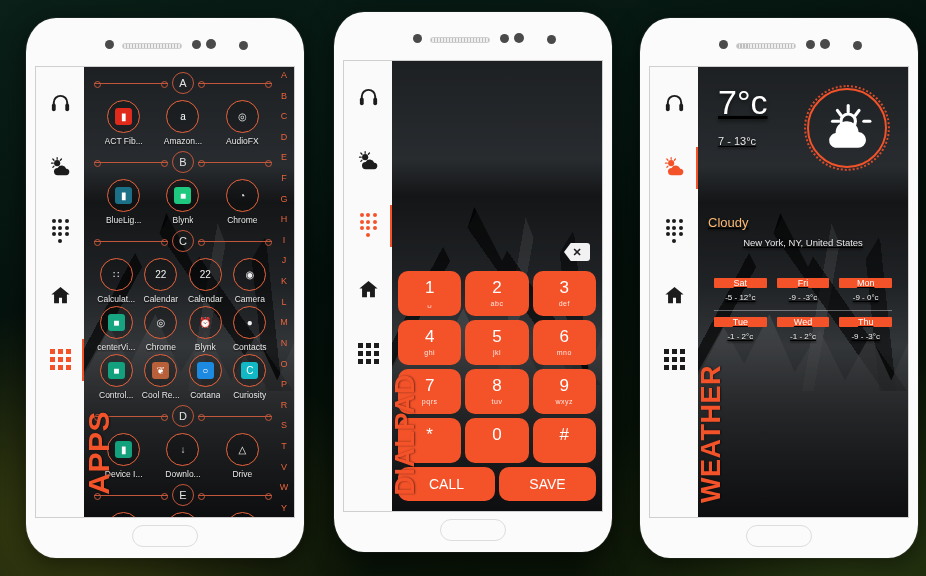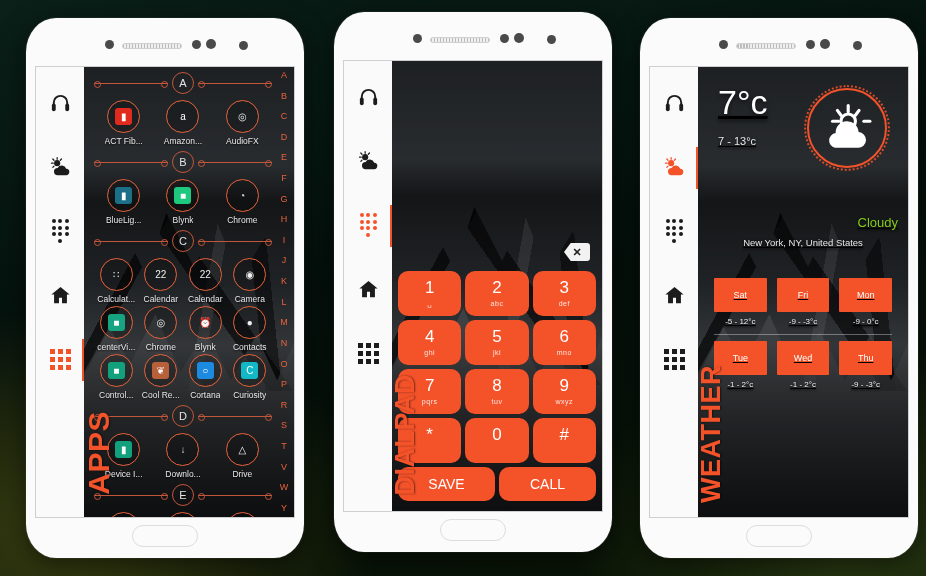--- a/index.html
+++ b/index.html
@@ -220,28 +220,28 @@
   .w-ring {
     position: absolute; inset: 3px;
     border: 2.5px solid #f4532a; border-radius: 50%;
   }
   .w-ring-dotted {
     position: absolute; inset: 0;
     border: 2px dotted #f4532a; border-radius: 50%;
     opacity: .85;
   }
   .w-icon { position: absolute; inset: 0; display: flex; align-items: center; justify-content: center; }
-  .w-cond { color: #84cc16; font-size: 13px; text-align: right; margin-top: 44px; text-shadow: 0 1px 3px rgba(0,0,0,.8); }
+  .w-cond { color: #fdba74; font-size: 13px; text-align: left; margin-top: 44px; text-shadow: 0 1px 3px rgba(0,0,0,.8); }
   .w-loc  { color: #e8e8e8; font-size: 9.5px; text-align: center; margin-top: 7px; text-shadow: 0 1px 3px rgba(0,0,0,.9); }
   .fc-grid { margin-top: 30px; padding: 0 6px; }
   .fc-row { display: flex; gap: 10px; margin-bottom: 4px; }
   .fc-cell { flex: 1; display: flex; flex-direction: column; align-items: center; }
   .fc-day {
     width: 100%; background: #f4532a; color: #fff;
-    font-size: 9px; text-align: center; padding: 12px 0; border-radius: 1px;
+    font-size: 9px; text-align: center; padding: 0 0; border-radius: 1px;
   }
   .fc-temp { color: #efefef; font-size: 8px; margin-top: 5px; margin-bottom: 4px; text-shadow: 0 1px 2px rgba(0,0,0,.9); }
   .fc-sep { height: 1px; background: rgba(255,255,255,.35); margin: 2px 0 6px 0; }
 </style>
 </head>
 <body>
 
 <div class="stage">
 
   <div class="phone" id="phone1">
@@ -634,24 +634,24 @@
                   <div class="num">0</div>
                   <div class="sub"></div>
                 </div>
                 <div class="key">
                   <div class="num">#</div>
                   <div class="sub"></div>
                 </div>
               </div>
               <div class="kp-row action">
                 <div class="key">
+                  <div class="num">CALL</div>
+                </div>
+                <div class="key">
                   <div class="num">SAVE</div>
-                </div>
-                <div class="key">
-                  <div class="num">CALL</div>
                 </div>
               </div>
             </div>
         </div>
       </div>
     </div>
     <div class="home-btn"></div>
   </div>
 
   <div class="phone" id="phone3">

